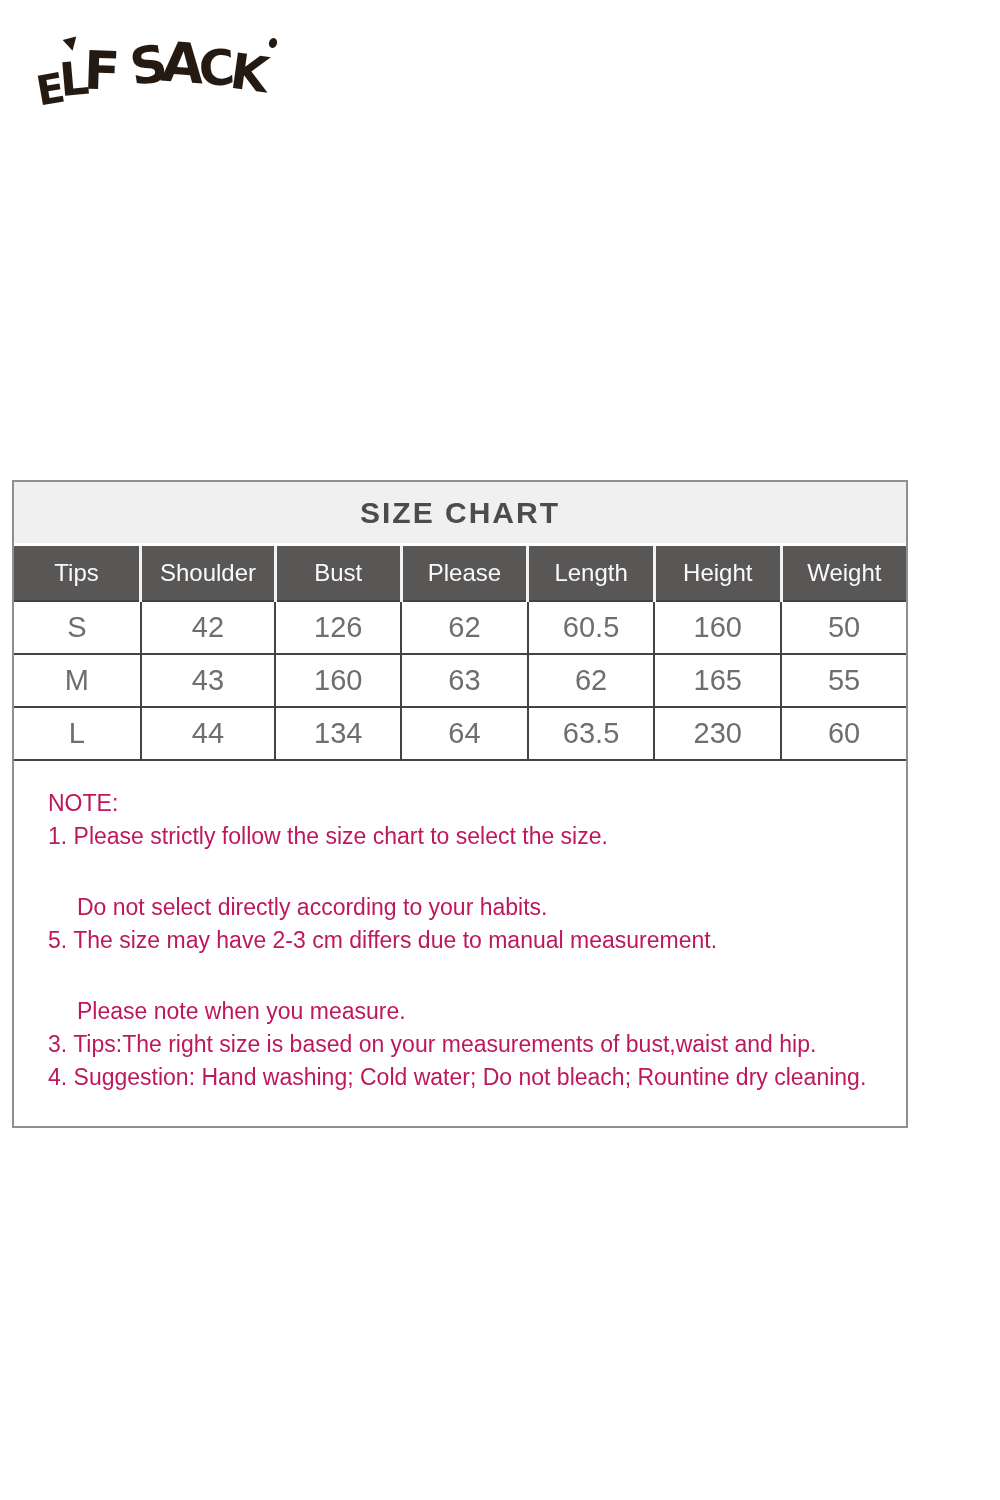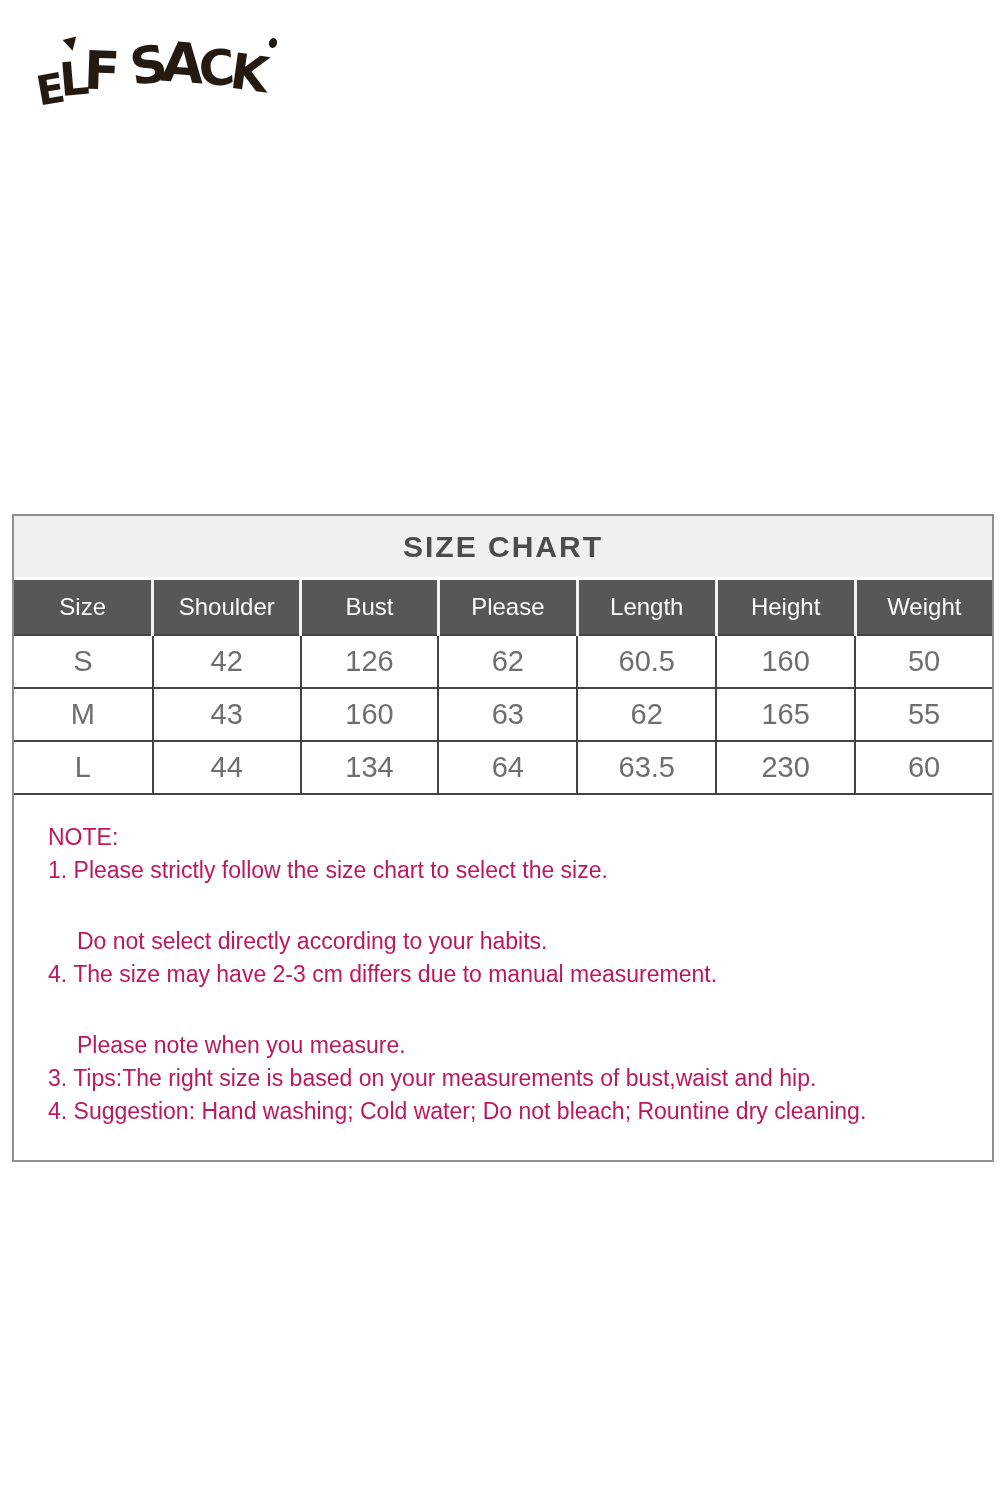--- a/index.html
+++ b/index.html
@@ -41,22 +41,22 @@
   }
   .logo-dot {
     position: absolute; right: -10px; top: -4px; width: 8px; height: 10px;
     background: #241a12; border-radius: 50%; transform: rotate(18deg);
   }
 
   
   .panel {
     position: absolute;
     left: 12px;
-    top: 514px;
-    width: 982px;
+    top: 480px;
+    width: 896px;
     background: #ffffff;
     border: 2px solid #8f8f8f;
   }
   .panel-title {
     height: 64px;
     background: #f1f0f0;
     border-bottom: 3px solid #ffffff;
     display: flex;
     align-items: center;
     justify-content: center;
@@ -133,21 +133,21 @@
         <col class="c0">
           <col class="c1">
           <col class="c2">
           <col class="c3">
           <col class="c4">
           <col class="c5">
           <col class="c6">
       </colgroup>
       <thead>
         <tr>
-          <th>Size</th>
+          <th>Tips</th>
           <th>Shoulder</th>
           <th>Bust</th>
           <th>Please</th>
           <th>Length</th>
           <th>Height</th>
           <th>Weight</th>
         </tr>
       </thead>
       <tbody>
         <tr>
@@ -177,20 +177,20 @@
           <td>230</td>
           <td>60</td>
         </tr>
       </tbody>
     </table>
 
     <div class="notes">
       <div class="note-heading">NOTE:</div>
       <div class="note-line">1. Please strictly follow the size chart to select the size.</div>
       <div class="note-line indent">Do not select directly according to your habits.</div>
-      <div class="note-line">4. The size may have 2-3 cm differs due to manual measurement.</div>
+      <div class="note-line">5. The size may have 2-3 cm differs due to manual measurement.</div>
       <div class="note-line indent">Please note when you measure.</div>
       <div class="note-line">3. Tips:The right size is based on your measurements of bust,waist and hip.</div>
       <div class="note-line">4. Suggestion: Hand washing; Cold water; Do not bleach; Rountine dry cleaning.</div>
     </div>
 
   </div>
 </div>
 
 </body></html>

